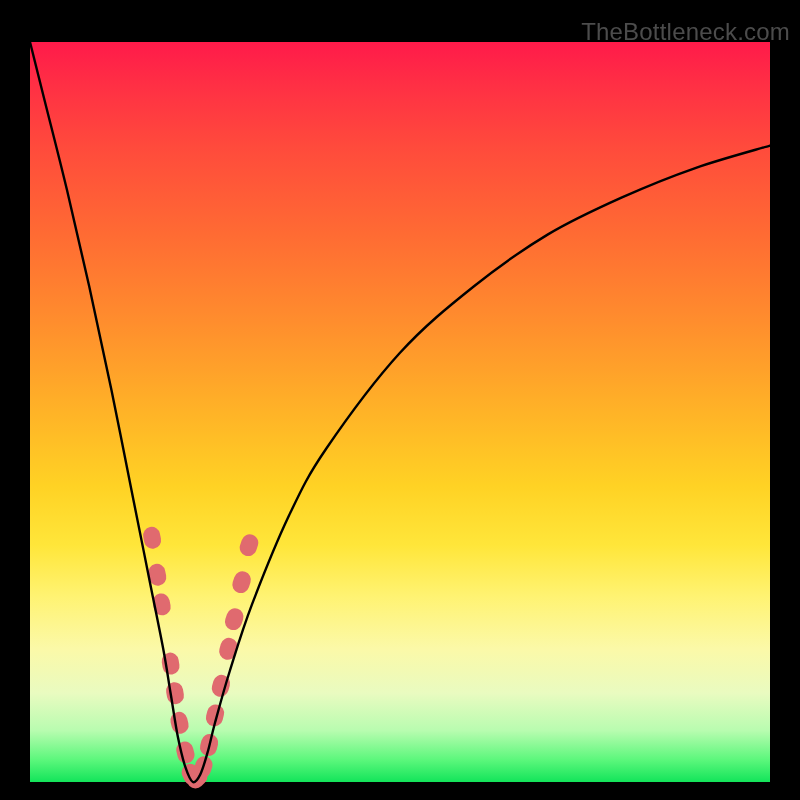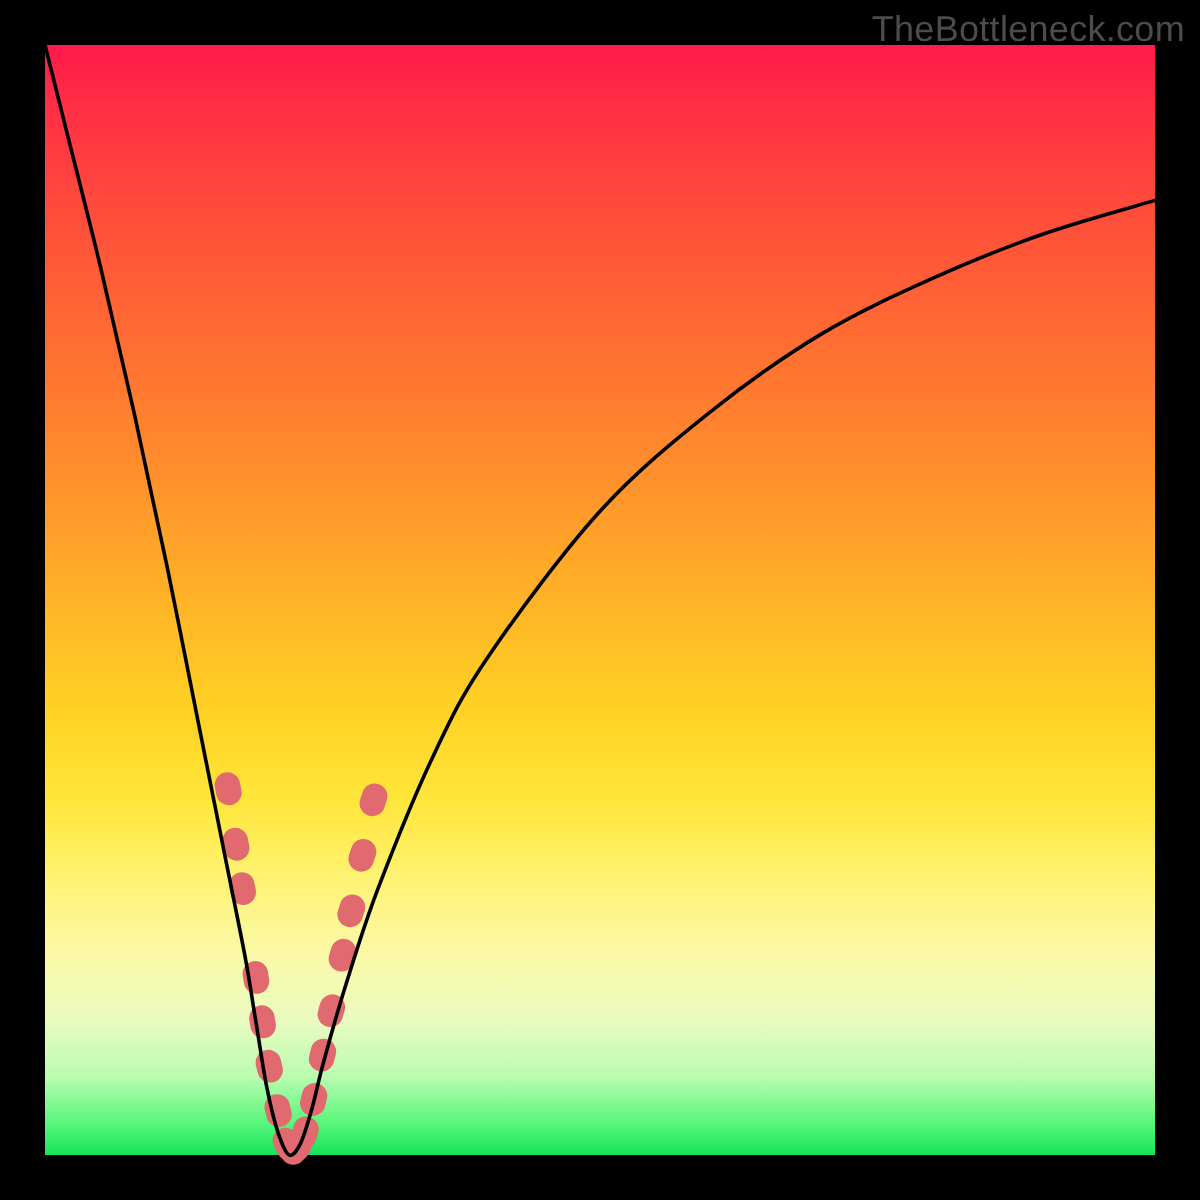--- a/index.html
+++ b/index.html
@@ -7,21 +7,21 @@
     padding: 0;
     width: 800px;
     height: 800px;
     overflow: hidden;
     background: #000;
     font-family: Arial, Helvetica, sans-serif;
   }
   .frame {
     position: absolute;
     left: 0;
-    top: 0;
+    top: 12px;
     width: 800px;
     height: 628px;
     background: #000;
   }
   .plot-area {
     position: absolute;
     left: 30px;
     top: 30px;
     width: 740px;
     height: 740px;

